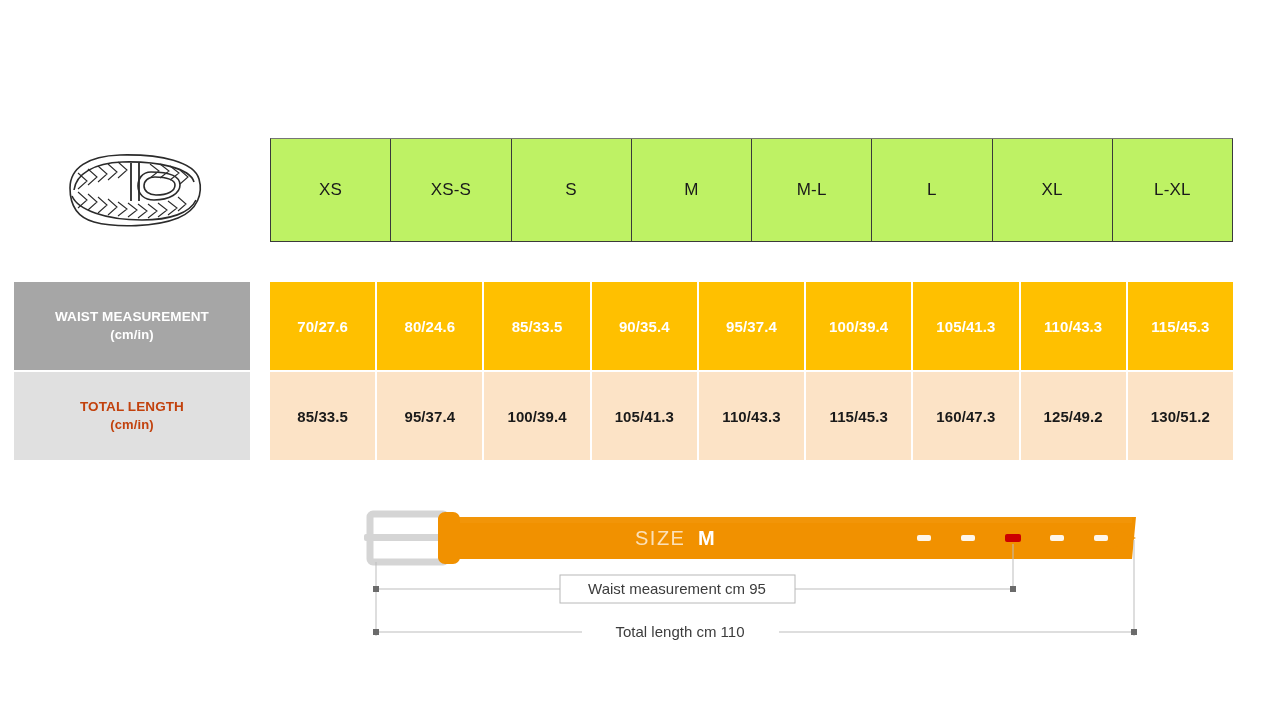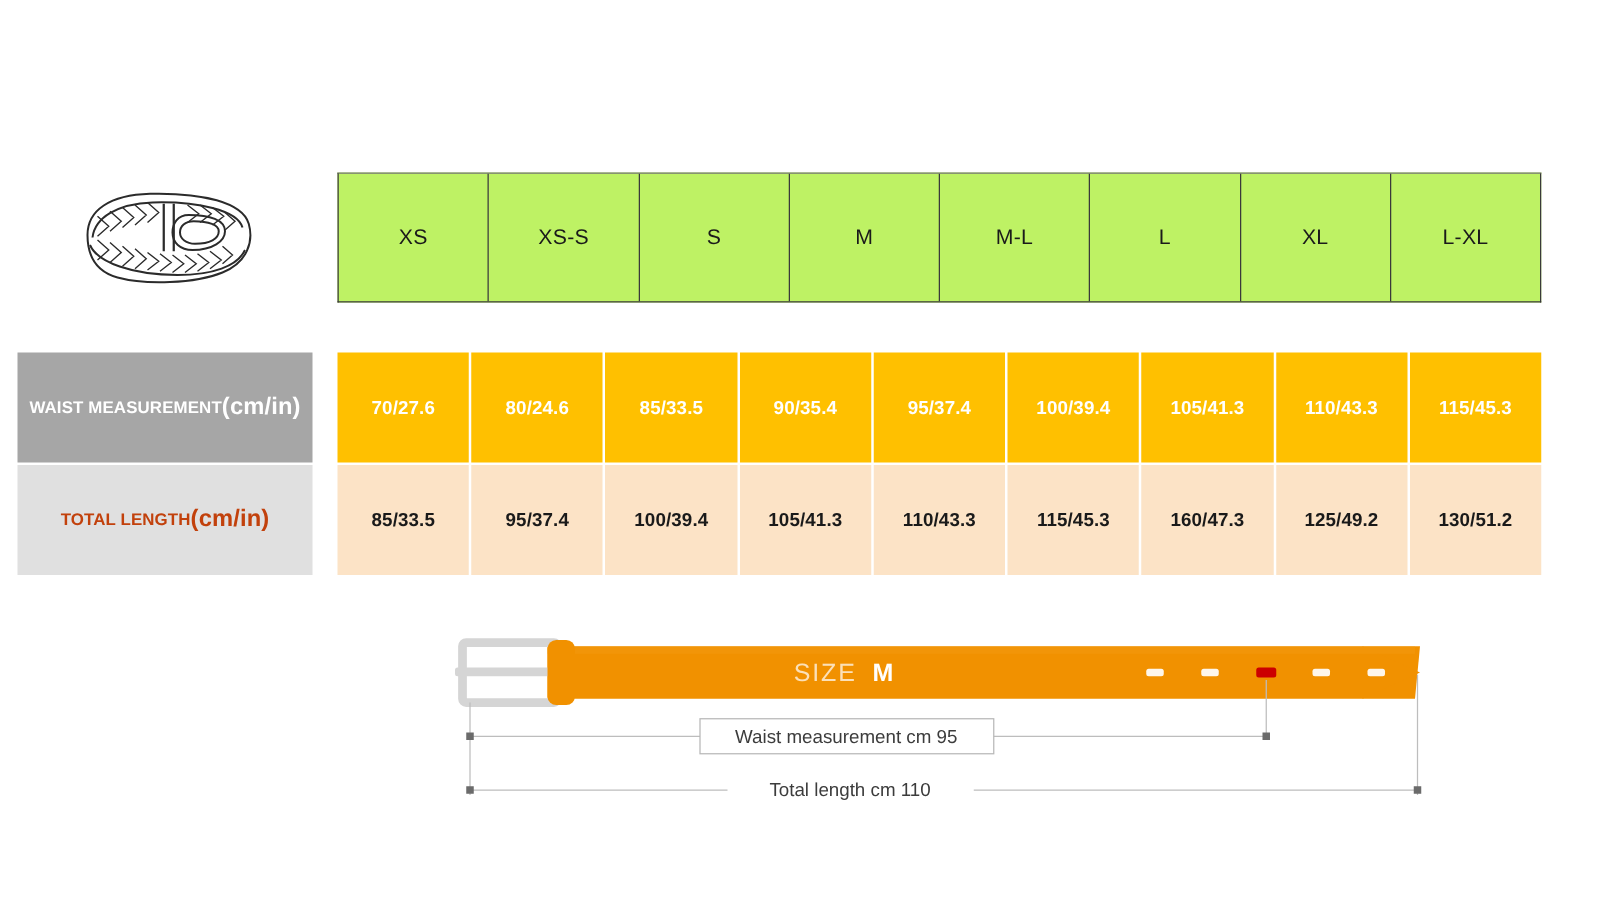--- a/index.html
+++ b/index.html
@@ -58,38 +58,38 @@
     height: 88px;
     display: flex;
   }
   #row-waist { top: 282px; }
   #row-length { top: 372px; }
 
   .row-label {
     width: 236px;
     flex: 0 0 236px;
     display: flex;
-    flex-direction: row;
+    flex-direction: column;
     align-items: center;
     justify-content: center;
     text-align: center;
     line-height: 1.35;
     font-weight: bold;
     font-size: 13.5px;
     letter-spacing: 0.1px;
   }
   #row-waist .row-label {
     background: #a6a6a6;
     color: #ffffff;
   }
   #row-length .row-label {
     background: #e0e0e0;
     color: #c2410c;
   }
-  .row-label .unit { font-size: 19px; }
+  .row-label .unit { font-size: 13px; }
 
   .row-cells {
     flex: 1 1 auto;
     margin-left: 20px;
     display: flex;
     gap: 2px;
   }
   .row-cells .val-cell {
     flex: 1 1 0;
     display: flex;

